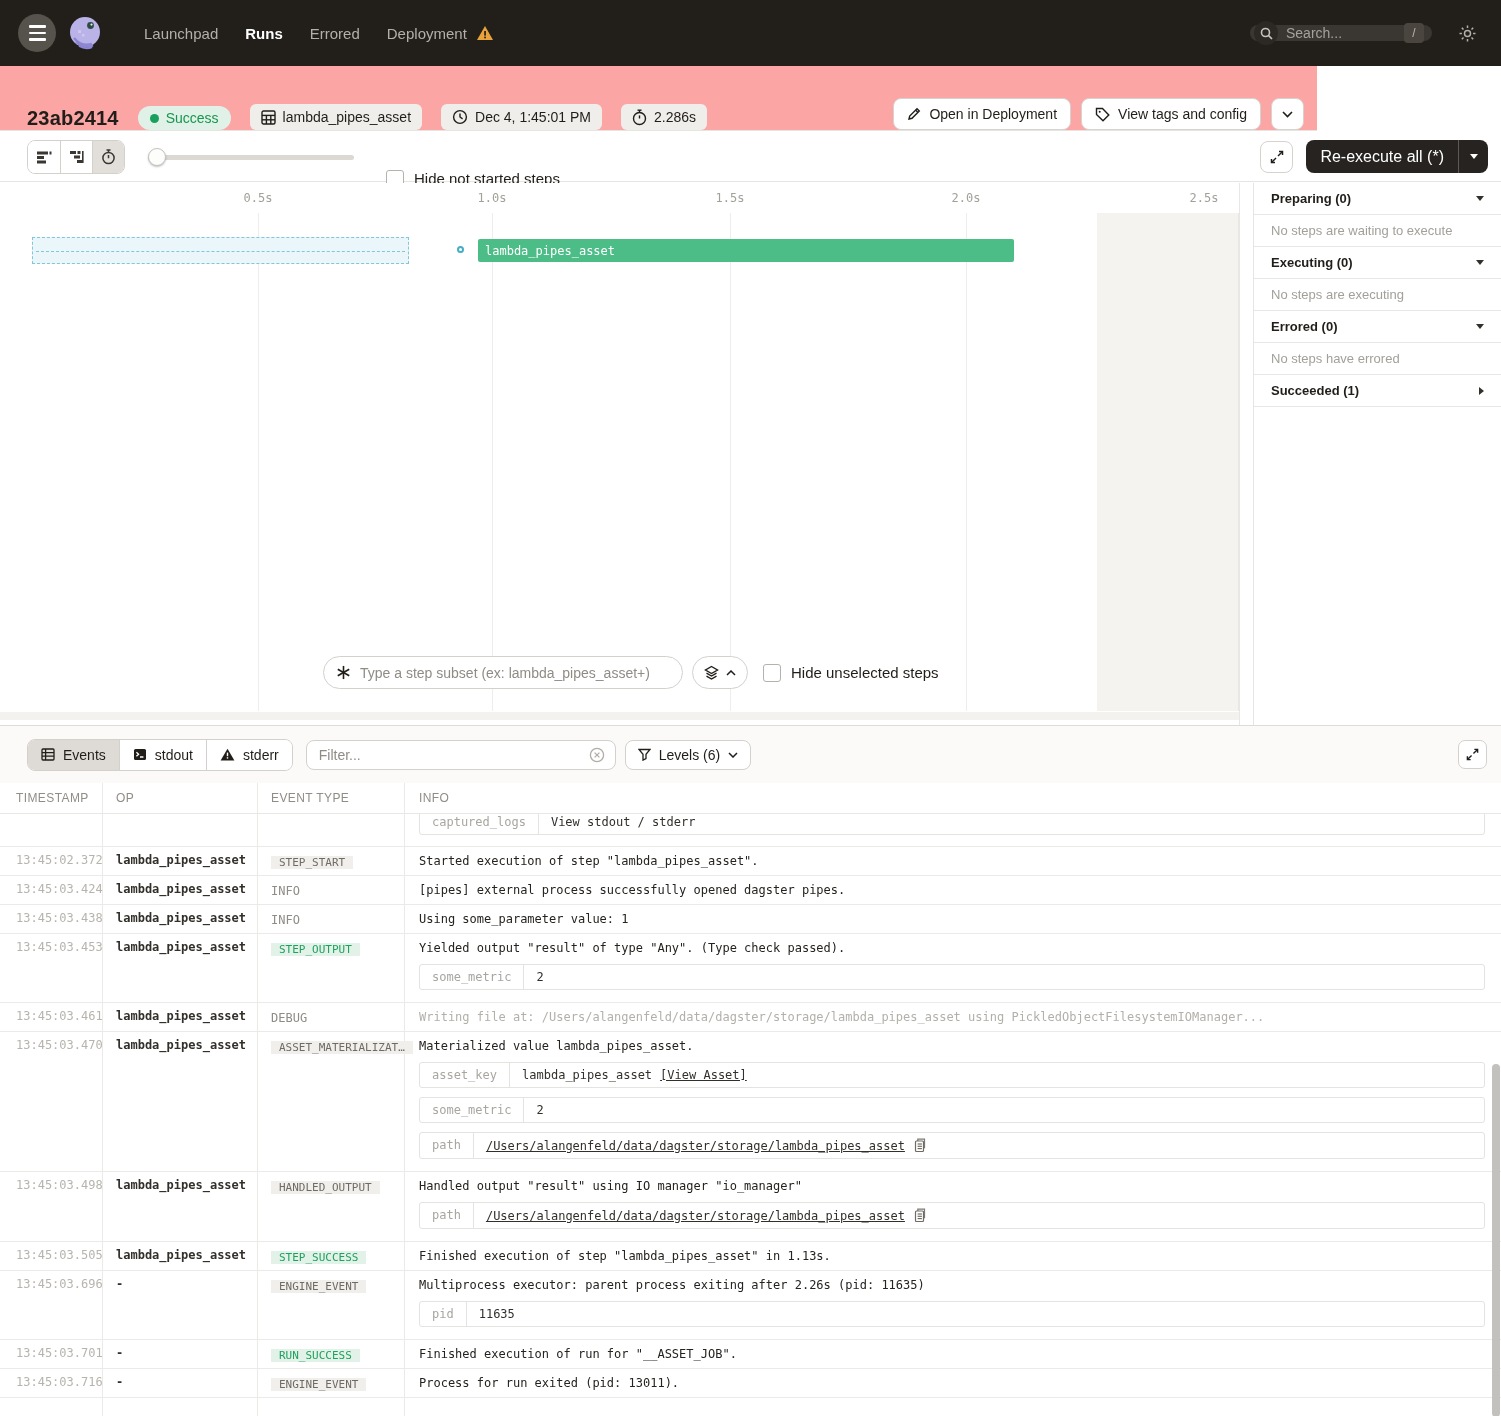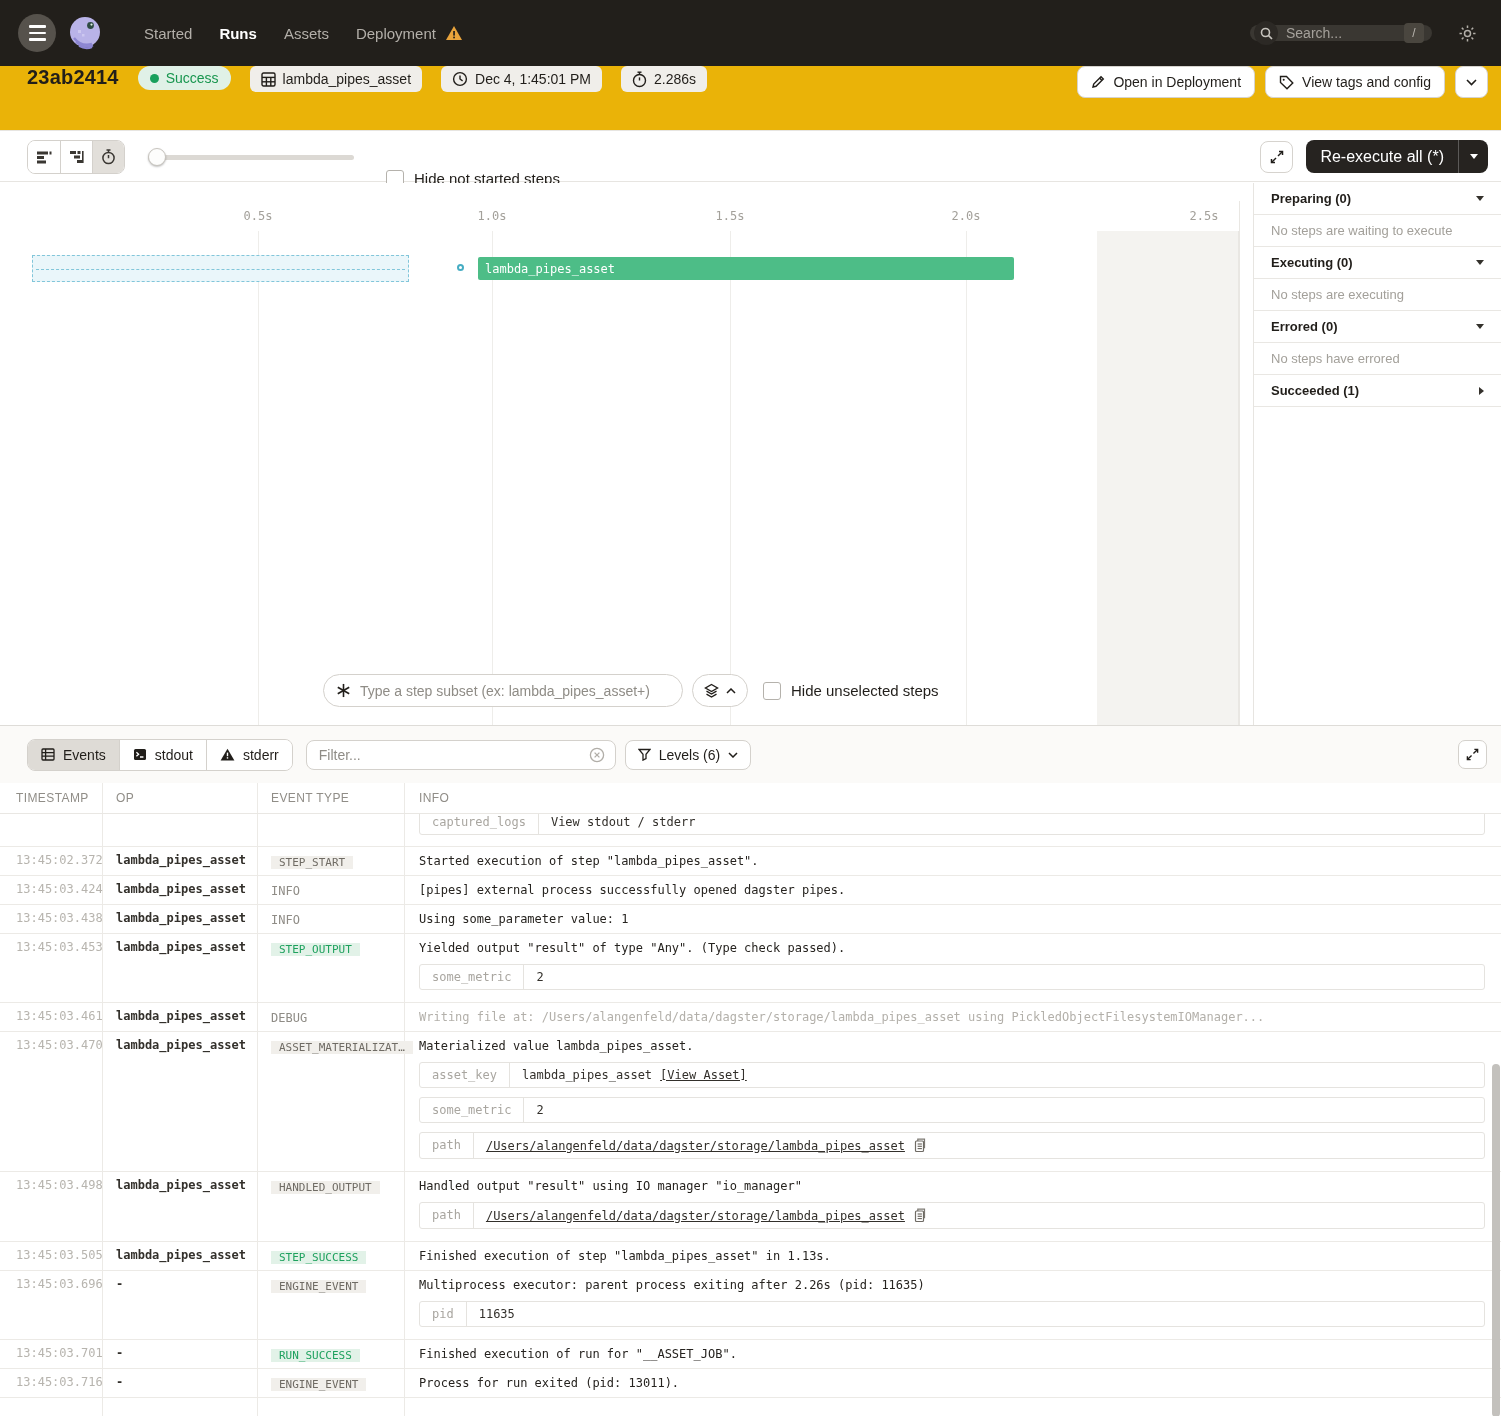--- a/index.html
+++ b/index.html
@@ -18,21 +18,21 @@
   .nav-item { font-size:15px; color:#b3afa9; cursor:pointer; display:flex; align-items:center; gap:9px; }
   .nav-item.active { color:#ffffff; font-weight:bold; }
   .nav-spacer { flex:1; }
   .search-pill { width:182px; height:16px; border-radius:15px; background:#3a3732; display:flex; align-items:center; padding:0 8px 0 4px; margin-right:26px; cursor:text; }
   .search-zoom { width:24px; height:24px; border-radius:50%; background:#2c2925; display:flex; align-items:center; justify-content:center; flex:none; }
   .search-text { flex:1; margin-left:8px; font-size:14px; color:#a5a19b; }
   .slash-chip { width:20px; height:20px; border-radius:4px; background:#4a463f; color:#b9b5af; font-size:12px; display:flex; align-items:center; justify-content:center; }
   .gear { margin-right:24px; color:#b3afa9; cursor:pointer; }
 
   
-  .runheader { position:absolute; left:0; top:66px; width:1501px; height:65px; background:#eab308; border-bottom:1px solid #e7e5e1; display:flex; align-items:flex-start; }
+  .runheader { position:absolute; left:0; top:66px; width:1317px; height:65px; background:#fca5a5; border-bottom:1px solid #e7e5e1; display:flex; align-items:flex-end; }
   .run-id { margin-left:27px; font-size:20px; font-weight:bold; color:#211e1a; letter-spacing:0.2px; }
   .status-pill { margin-left:19px; height:24px; border-radius:12px; background:#e0f1e7; display:flex; align-items:center; gap:7px; padding:0 12px; }
   .status-dot { width:9px; height:9px; border-radius:50%; background:#18a05c; }
   .status-text { font-size:14px; color:#18964f; }
   .tag-pill { margin-left:19px; height:26px; border-radius:6px; background:#f0eeea; display:flex; align-items:center; gap:7px; padding:0 11px; font-size:14px; color:#211e1a; }
   .hdr-actions { margin-left:auto; margin-right:13px; display:flex; align-items:center; gap:10px; }
   .btn-outline { height:32px; border:1px solid #d6d3ce; border-radius:8px; background:#fff; display:flex; align-items:center; gap:8px; padding:0 13px; font-size:14px; color:#211e1a; cursor:pointer; }
   .btn-outline-sq { width:33px; height:32px; border:1px solid #d6d3ce; border-radius:8px; background:#fff; display:flex; align-items:center; justify-content:center; cursor:pointer; }
 
   
@@ -48,21 +48,21 @@
   .chk-row { display:flex; align-items:center; gap:10px; font-size:15px; color:#211e1a; }
   .gtoolbar .chk-row { margin-left:32px;margin-top:44px; }
   .gtool-right { margin-left:auto; margin-right:13px; display:flex; align-items:center; gap:13px; }
   .btn-dark { height:33px; background:#262320; border-radius:8px; display:flex; align-items:stretch; color:#fff; cursor:pointer; overflow:hidden; }
   .btn-dark .main { display:flex; align-items:center; padding:0 14px; font-size:16px; }
   .btn-dark .caret-part { width:30px; display:flex; align-items:center; justify-content:center; border-left:1px solid rgba(255,255,255,0.25); }
   .caret-down-w { width:0; height:0; border-left:4.5px solid transparent; border-right:4.5px solid transparent; border-top:5px solid #fff; }
 
   
   .gantt { position:absolute; left:0; top:183px; width:1501px; height:542px; background:#fff; }
-  .gchart { position:absolute; left:0; top:18px; width:1240px; height:542px; border-right:1px solid #e9e7e3; overflow:hidden; }
+  .gchart { position:absolute; left:0; top:0; width:1240px; height:542px; border-right:1px solid #e9e7e3; overflow:hidden; }
   .gaxis { position:absolute; left:0; top:0; width:100%; height:30px; }
   .gaxis .tick-label { position:absolute; top:8px; transform:translateX(-50%); font-size:12px; color:#a3a09a; }
   .gridline { position:absolute; top:30px; bottom:14px; width:1px; background:#eeedea; }
   .beyond { position:absolute; top:30px; bottom:14px; background:#f4f3f0; border-right:1px solid #e9e7e3; }
   .wait-box { position:absolute; top:54px; height:27px; background:#eaf6fa; border:1px dashed #82c6da; }
   .wait-box i { position:absolute; left:3px; right:3px; top:50%; border-top:1px dashed #82c6da; }
   .gmarker { position:absolute; top:63px; width:7px; height:7px; border-radius:50%; border:2px solid #46adc3; background:#fff; }
   .gbar { position:absolute; top:56px; height:23px; background:#4dbd87; border-radius:2px; display:flex; align-items:center; padding-left:7px; font-size:12px; color:#fff; cursor:pointer; }
   .ghscroll { position:absolute; left:0; bottom:5px; width:1240px; height:8px; background:#f3f2ef; }
   .gcontrols { position:absolute; left:323px; bottom:36px; display:flex; align-items:center; }
@@ -140,27 +140,27 @@
         <circle cx="27.5" cy="12.6" r="1.1" fill="#dff1e7"></circle>
         <path d="M10 26 q7 9 18 6" stroke="#8d86d2" stroke-width="2.4" fill="none"></path>
         <path d="M12 30 q8 7 17 3.5" stroke="#8d86d2" stroke-width="2.2" fill="none"></path>
         <path d="M15 34 q7 4 13 1" stroke="#8d86d2" stroke-width="2" fill="none"></path>
         <rect x="14" y="18" width="3" height="3" fill="#cdc8f0"></rect>
         <rect x="18" y="22" width="2.5" height="2.5" fill="#cdc8f0"></rect>
       </svg>
     </div>
     <div class="nav-items">
       <div class="nav-item">
-          <span>Started</span>
+          <span>Launchpad</span>
         </div>
       <div class="nav-item active">
           <span>Runs</span>
         </div>
       <div class="nav-item">
-          <span>Assets</span>
+          <span>Errored</span>
         </div>
       <div class="nav-item">
         <span>Deployment</span>
         <span>
           <svg width="18" height="16" viewBox="0 0 18 16">
               <path d="M9 1 L17 15 L1 15 Z" fill="#e9a33b"></path>
               <rect x="8.2" y="6" width="1.7" height="4.6" fill="#221f1b"></rect>
               <rect x="8.2" y="11.6" width="1.7" height="1.7" fill="#221f1b"></rect>
             </svg>
         </span>

